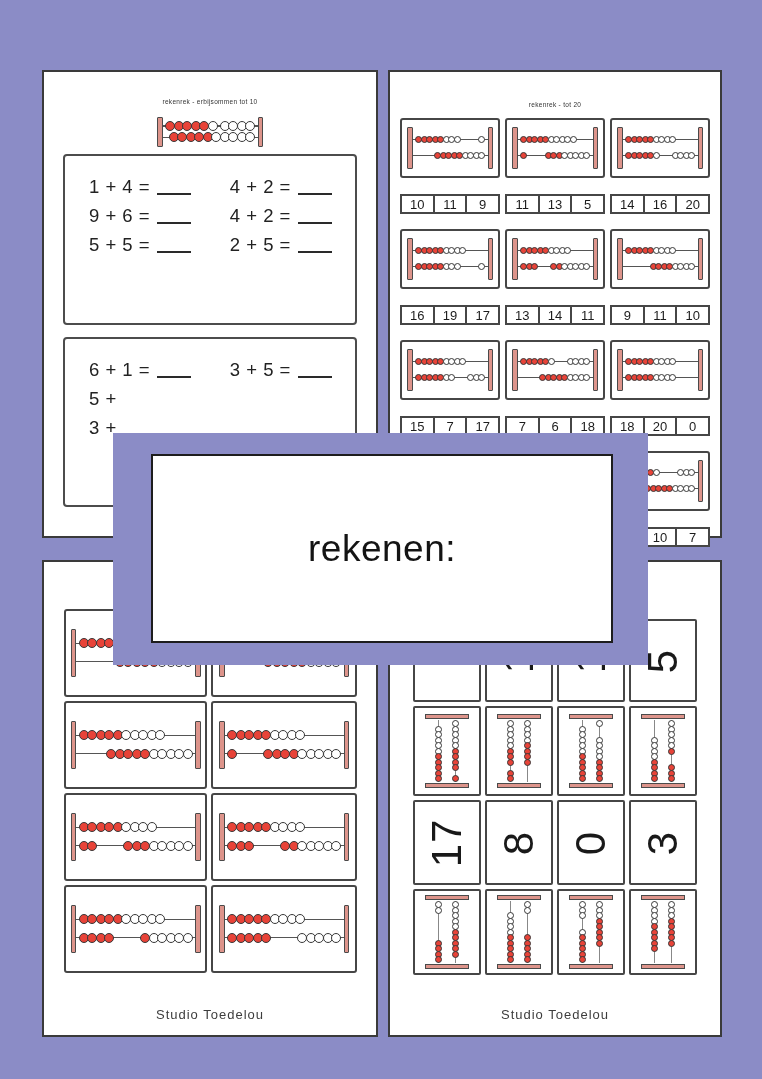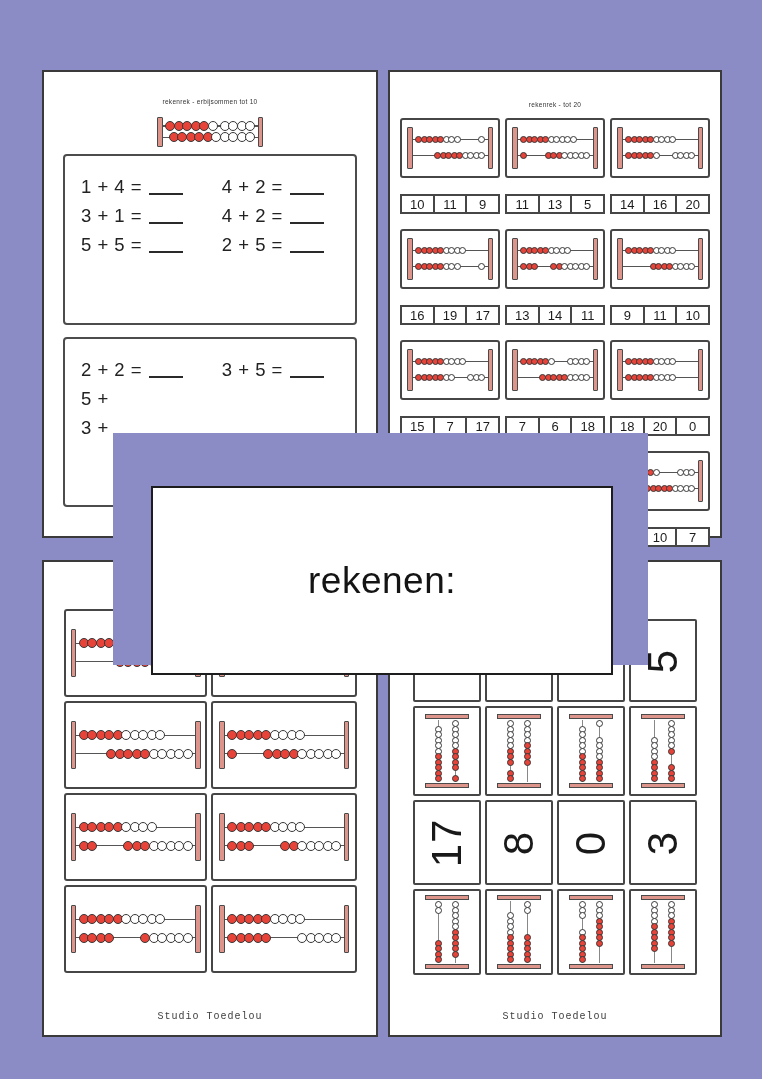--- a/index.html
+++ b/index.html
@@ -8,21 +8,21 @@
   
   .page{position:absolute;background:#fff;border:2px solid #3a3a3a;box-sizing:border-box;}
   .pg-tl{left:42px;top:70px;width:336px;height:468px;}
   .pg-tr{left:388px;top:70px;width:334px;height:468px;}
   .pg-bl{left:42px;top:560px;width:336px;height:477px;}
   .pg-br{left:388px;top:560px;width:334px;height:477px;}
   .ws-title{position:absolute;left:0;right:0;text-align:center;font-size:6.5px;
             color:#333;letter-spacing:.3px;}
   .pg-tl .ws-title{top:26px;} .pg-tr .ws-title{top:29px;}
   .footer{position:absolute;bottom:13px;left:0;right:0;text-align:center;
-          font-family:Liberation Mono, monospace;font-size:10px;letter-spacing:1px;color:#3d3d3d;}
+          font-family:Liberation Sans, sans-serif;font-size:13px;letter-spacing:1px;color:#3d3d3d;}
   
   .habacus{position:relative;}
   .h-sm{width:86px;height:42px;}
   .h-lg{width:130px;height:48px;}
   .h-hdr{width:106px;height:30px;}
   .post{position:absolute;top:0;bottom:0;width:5.5px;background:var(--wood,#dd948b);
         border:1.2px solid #4a4a4a;border-radius:1px;box-sizing:border-box;}
   .post.l{left:0;} .post.r{right:0;}
   .arow{position:absolute;left:8px;right:8px;height:10px;display:flex;
         justify-content:space-between;align-items:center;}
@@ -37,21 +37,21 @@
   .bead.r{background:var(--bead-red,#e84338);}
   .bead.w{background:var(--bead-white,#fff);}
   
   .hdr-abacus{position:absolute;left:113px;top:45px;}
   .pbox{position:absolute;left:19px;width:294px;border:2px solid #4c4c4c;border-radius:4px;
         background:#fff;padding-top:11px;box-sizing:border-box;}
   #tl-box1{top:82px;height:171px;} #tl-box2{top:265px;height:170px;}
   .prow{display:flex;height:29px;align-items:flex-end;padding-left:16px;}
   .pcell{display:flex;align-items:flex-end;}
   .pcell.c1{width:148px;} .pcell.c2{width:140px;}
-  .ptext{font-size:18.5px;color:#222;letter-spacing:.5px;line-height:1;}
+  .ptext{font-size:18.5px;color:#222;letter-spacing:.5px;line-height:1;margin-left:8px;}
   .blank{display:inline-block;width:34px;height:0;border-bottom:2px solid #2a2a2a;
          margin-left:7px;margin-bottom:1px;}
   
   .trgrid{position:absolute;left:10px;top:46px;display:grid;
           grid-template-columns:repeat(3,100px);column-gap:5px;row-gap:15px;}
   .abox{height:60px;border:2px solid #464646;border-radius:3px;background:#fff;
         display:flex;align-items:center;justify-content:center;box-sizing:border-box;}
   .astrip{display:flex;margin-top:16px;height:20px;}
   .acell{flex:1;border:2px solid #464646;background:#fff;margin-left:-2px;
          display:flex;align-items:center;justify-content:center;font-size:13px;color:#1c1c1c;
@@ -79,21 +79,21 @@
   .vrod{position:absolute;left:3px;top:0;bottom:0;width:1px;background:#888;}
   .vstack{position:absolute;left:0;display:flex;flex-direction:column;}
   .vstack.upper{top:0;} .vstack.lower{bottom:0;}
   .vstack .bead + .bead{margin-top:-1.5px;}
   
   .overlay{position:absolute;left:113px;top:433px;width:535px;height:232px;
            background:var(--background,#8b8cc6);z-index:5;}
   .overlay-inner{position:absolute;left:38px;top:21px;width:462px;height:189px;background:#fff;
            border:2.5px solid #1d1d1d;box-sizing:border-box;display:flex;flex-direction:column;
            align-items:center;justify-content:center;font-size:37px;line-height:60px;
-           font-weight:500;color:#141414;letter-spacing:.5px;margin-top:32px;}
+           font-weight:500;color:#141414;letter-spacing:.5px;}
 </style>
 </head>
 <body>
 
 <div class="stage">
 
   <section class="page pg-tl">
     <div class="ws-title">rekenrek - erbijsommen tot 10</div>
     <div class="hdr-abacus" id="tl-abacus">
         <div class="habacus h-hdr">
@@ -140,21 +140,21 @@
             <span class="ptext">1 + 4 =</span>
             <span class="blank"></span>
           </div>
           <div class="pcell c2">
             <span class="ptext">4 + 2 =</span>
             <span class="blank"></span>
           </div>
         </div>
         <div class="prow">
           <div class="pcell c1">
-            <span class="ptext">3 + 1 =</span>
+            <span class="ptext">9 + 6 =</span>
             <span class="blank"></span>
           </div>
           <div class="pcell c2">
             <span class="ptext">4 + 2 =</span>
             <span class="blank"></span>
           </div>
         </div>
         <div class="prow">
           <div class="pcell c1">
             <span class="ptext">5 + 5 =</span>
@@ -162,21 +162,21 @@
           </div>
           <div class="pcell c2">
             <span class="ptext">2 + 5 =</span>
             <span class="blank"></span>
           </div>
         </div>
       </div>
     <div class="pbox" id="tl-box2">
         <div class="prow">
           <div class="pcell c1">
-            <span class="ptext">2 + 2 =</span>
+            <span class="ptext">6 + 1 =</span>
             <span class="blank"></span>
           </div>
           <div class="pcell c2">
             <span class="ptext">3 + 5 =</span>
             <span class="blank"></span>
           </div>
         </div>
         <div class="prow">
           <div class="pcell c1">
             <span class="ptext">5 +</span>

